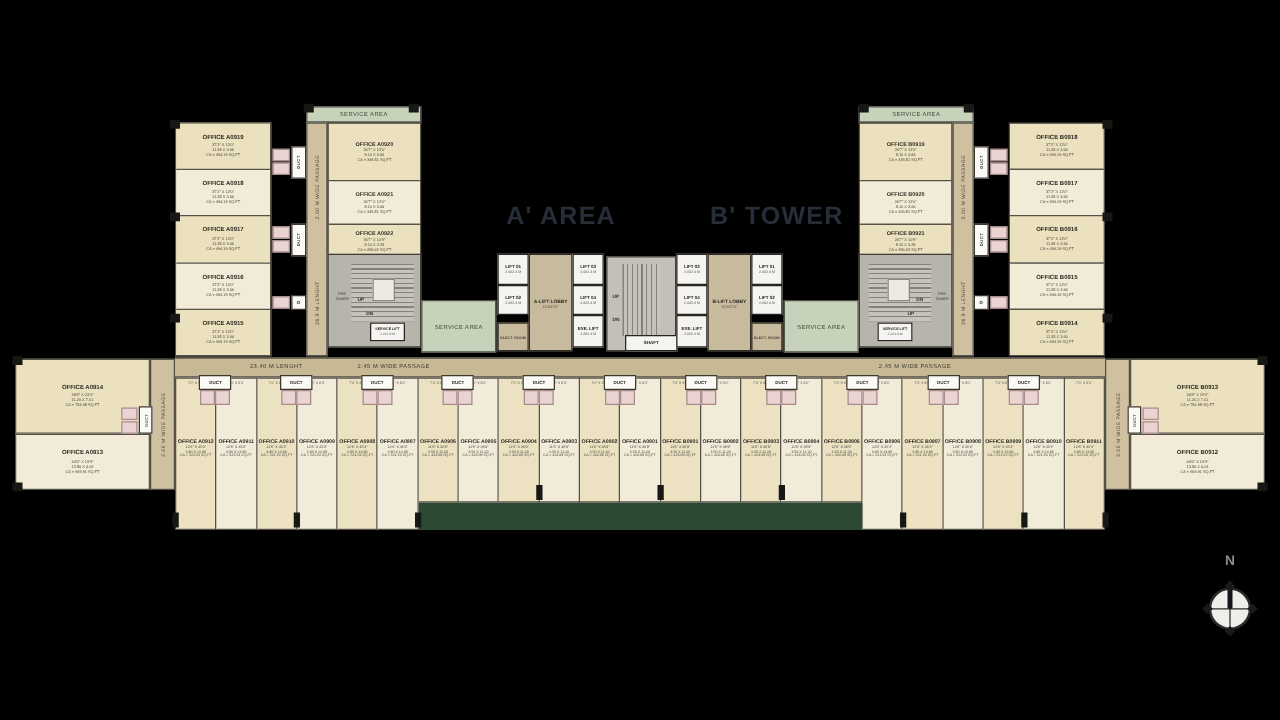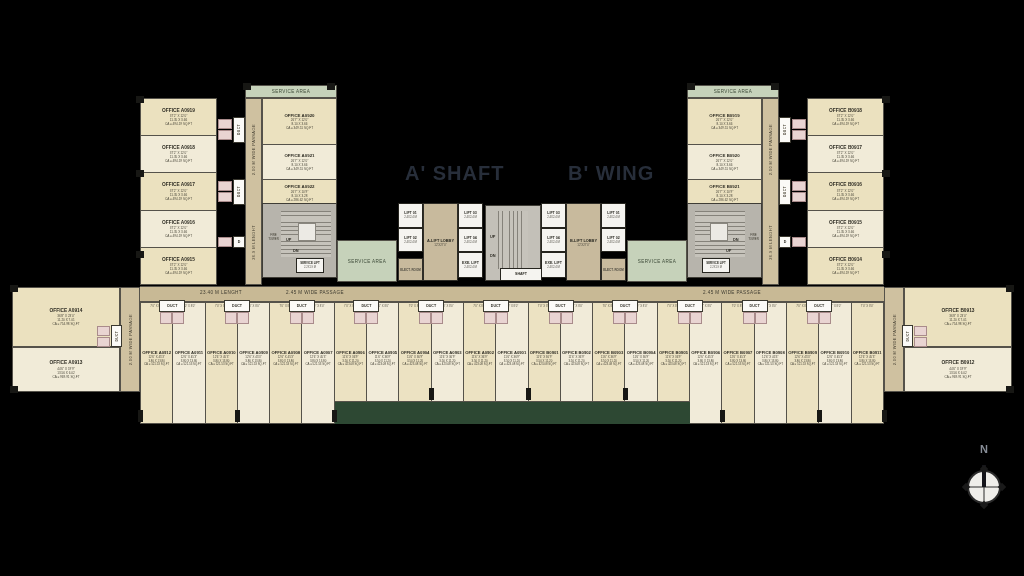--- a/index.html
+++ b/index.html
@@ -159,22 +159,22 @@
     <div class="abs lift" style="left:33px;top:54px;width:28px;height:15px">
       <div class="ln" style="font-size:2.9px">SERVICE LIFT</div>
       <div class="ls" style="font-size:2.6px">2.2X1.9 M</div>
     </div>
   </div>
 
   <div class="abs svc" style="left:337px;top:240px;width:60px;height:42px">
       <span>SERVICE AREA</span>
     </div>
 
-  <div id="wingA" style="left:405px;top:162px">A' SHAFT</div>
-  <div id="wingB" style="left:568px;top:162px">B' WING</div>
+  <div id="wingA" style="left:405px;top:162px">A' AREA</div>
+  <div id="wingB" style="left:568px;top:162px">B' TOWER</div>
 
   <div class="abs lift" style="left:398px;top:203px;width:25px;height:25px">
       <div class="ln">LIFT 01</div>
       <div class="ls">2.4X2.4 M</div>
     </div>
   <div class="abs lift" style="left:398px;top:228px;width:25px;height:24px">
       <div class="ln">LIFT 02</div>
       <div class="ls">2.4X2.4 M</div>
     </div>
   <div class="abs tan" style="left:398px;top:258px;width:25px;height:23px">

